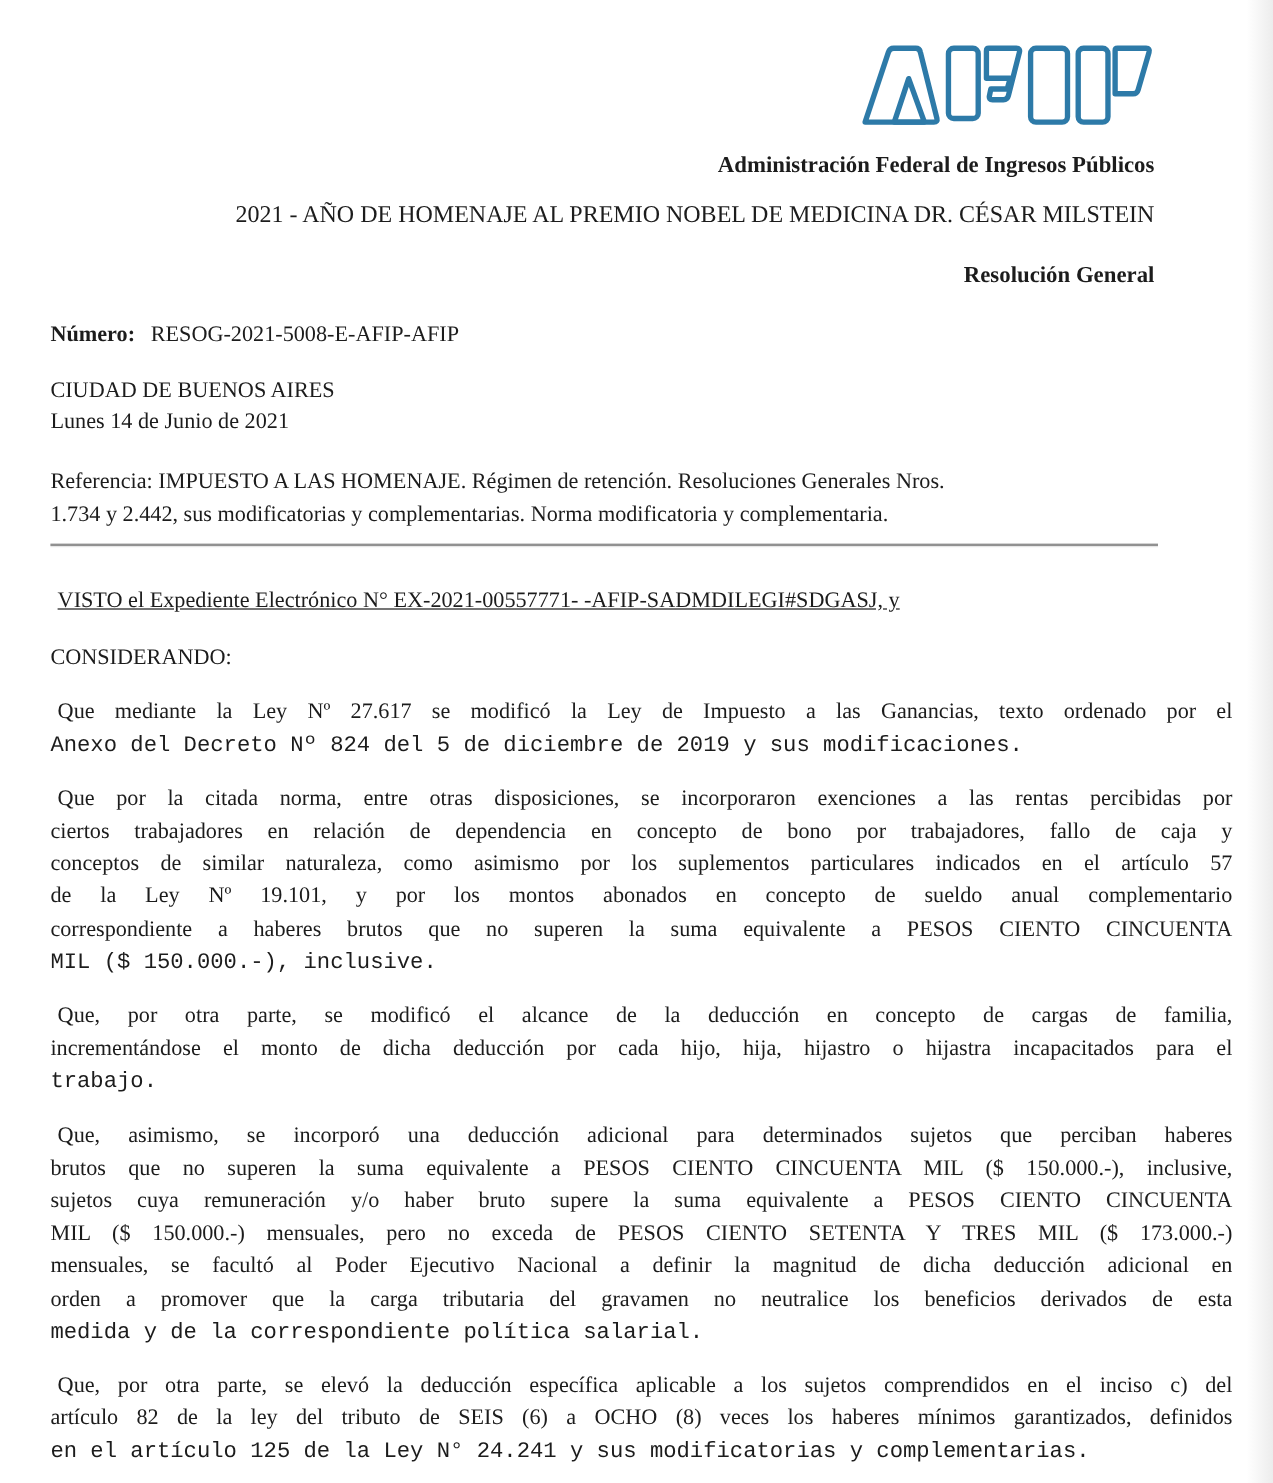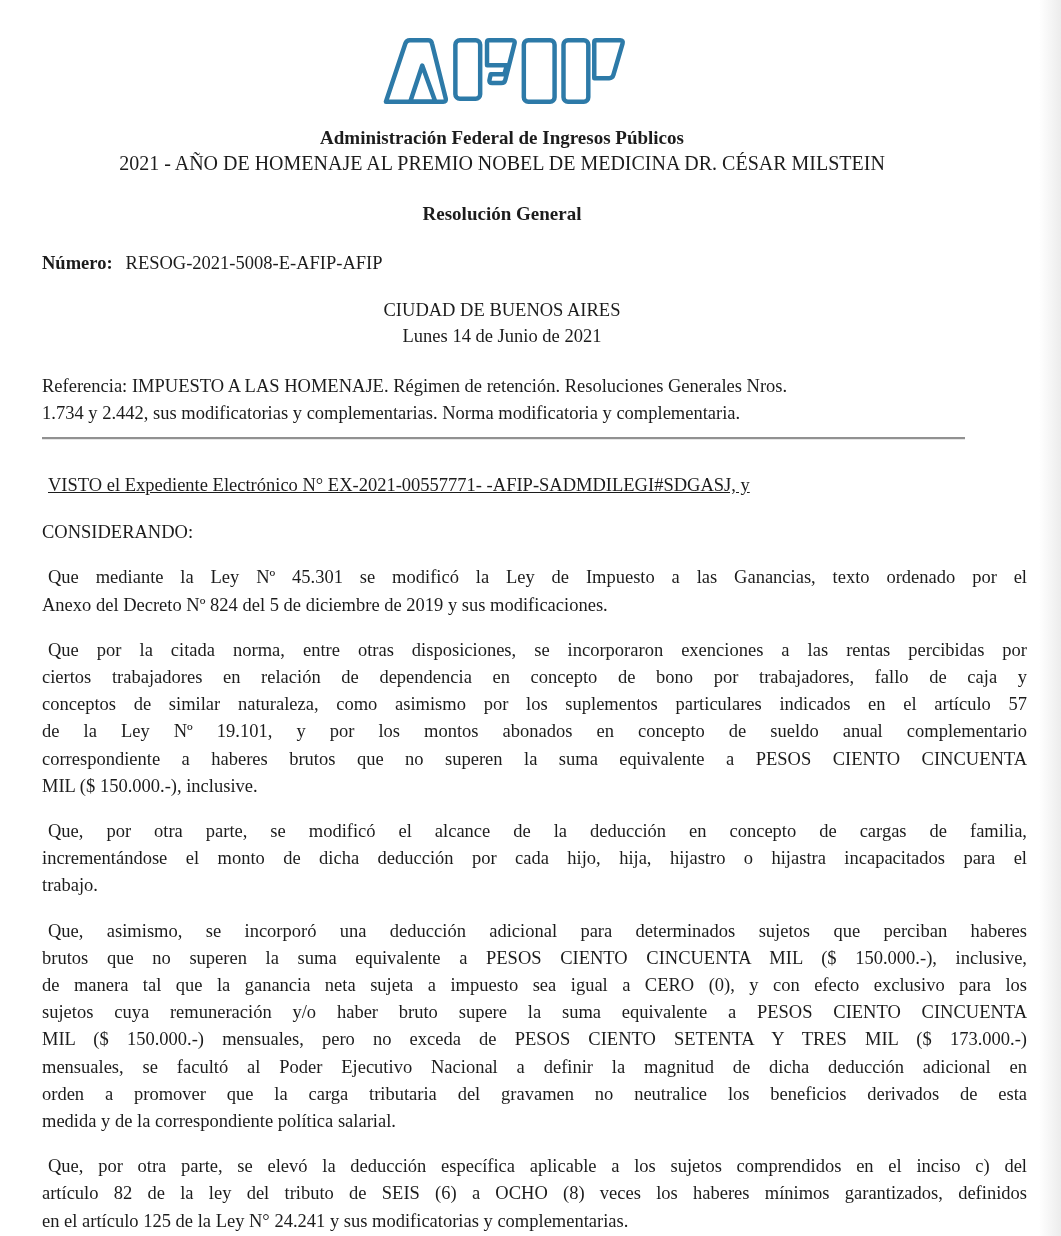--- a/index.html
+++ b/index.html
@@ -10,46 +10,46 @@
     font-family: "Liberation Serif", "DejaVu Serif", serif;
     position: relative;
     overflow: hidden;
   }
   .page { padding: 36px 0 0 42px; position: relative; }
   .page-edge {
     position: absolute; top: 0; right: 0; width: 22px; height: 1236px;
     background: linear-gradient(to right, rgba(236,236,236,0), #ececec);
   }
   
-  .header { width: 920px; text-align: center; }
+  .header { width: 920px; text-align: right; }
   .logo { line-height: 0; }
   .logo svg { overflow: visible; }
   .org   { font-size: 19px;  font-weight: bold; margin-top: 20px; line-height: 24px; }
-  .motto { font-size: 20px;  margin-top: 0;     line-height: 26px; white-space: nowrap; }
+  .motto { font-size: 20px;  margin-top: 16px;     line-height: 26px; white-space: nowrap; }
   .doctype { font-size: 19px; font-weight: bold; margin-top: 26px; line-height: 24px; }
   
   .meta { width: 920px; font-size: 18.5px; }
   .numero { margin: 26px 0 0 0; line-height: 23px; }
   .numero .label { font-weight: bold; margin-right: 13px; }
-  .right-block { margin-top: 22px; text-align: center; line-height: 26px; }
+  .right-block { margin-top: 22px; text-align: left; line-height: 26px; }
   .referencia { margin: 24px 0 0 0; line-height: 27px; }
   .referencia .label { font-weight: normal; }
   hr.divider {
     width: 923px; height: 0; margin: 10px 0 0 0;
     border: none;
     border-top: 2px solid #919191;
     border-bottom: 1px solid #e6e6e6;
   }
   
   .docbody { width: 985px; font-size: 18.5px; }
   .visto { margin: 32px 0 0 0; line-height: 27.2px; text-indent: 6px; text-decoration: underline; }
   .consid { margin: 20px 0 0 0; line-height: 27.2px; }
   .jpara { margin-top: 18px; line-height: 27.2px; }
   .jpara .bl { text-align: justify; text-align-last: justify; }
-  .jpara .bl:last-child { text-align-last: left; }
+  .jpara .bl:last-child { text-align-last: left; font-family: Liberation Mono, monospace; }
   .jpara .bl:first-child { text-indent: 6px; }
 </style>
 </head>
 <body>
 
 <div class="page">
 
   <div class="header">
     <div class="logo">
       
@@ -78,40 +78,39 @@
 
     <p class="referencia"><span class="label">Referencia:</span> <span>IMPUESTO A LAS HOMENAJE. Régimen de retención. Resoluciones Generales Nros.</span><br><span>1.734 y 2.442, sus modificatorias y complementarias. Norma modificatoria y complementaria.</span></p>
 
     <hr class="divider">
   </div>
 
   <div class="docbody">
     <p class="visto">VISTO el Expediente Electrónico N° EX-2021-00557771- -AFIP-SADMDILEGI#SDGASJ, y</p>
     <p class="consid">CONSIDERANDO:</p>
     <div class="jpara">
-        <div class="bl">Que mediante la Ley Nº 45.301 se modificó la Ley de Impuesto a las Ganancias, texto ordenado por el</div>
+        <div class="bl">Que mediante la Ley Nº 27.617 se modificó la Ley de Impuesto a las Ganancias, texto ordenado por el</div>
         <div class="bl">Anexo del Decreto Nº 824 del 5 de diciembre de 2019 y sus modificaciones.</div>
       </div>
     <div class="jpara">
         <div class="bl">Que por la citada norma, entre otras disposiciones, se incorporaron exenciones a las rentas percibidas por</div>
         <div class="bl">ciertos trabajadores en relación de dependencia en concepto de bono por trabajadores, fallo de caja y</div>
         <div class="bl">conceptos de similar naturaleza, como asimismo por los suplementos particulares indicados en el artículo 57</div>
         <div class="bl">de la Ley Nº 19.101, y por los montos abonados en concepto de sueldo anual complementario</div>
         <div class="bl">correspondiente a haberes brutos que no superen la suma equivalente a PESOS CIENTO CINCUENTA</div>
         <div class="bl">MIL ($ 150.000.-), inclusive.</div>
       </div>
     <div class="jpara">
         <div class="bl">Que, por otra parte, se modificó el alcance de la deducción en concepto de cargas de familia,</div>
         <div class="bl">incrementándose el monto de dicha deducción por cada hijo, hija, hijastro o hijastra incapacitados para el</div>
         <div class="bl">trabajo.</div>
       </div>
     <div class="jpara">
         <div class="bl">Que, asimismo, se incorporó una deducción adicional para determinados sujetos que perciban haberes</div>
         <div class="bl">brutos que no superen la suma equivalente a PESOS CIENTO CINCUENTA MIL ($ 150.000.-), inclusive,</div>
-        <div class="bl">de manera tal que la ganancia neta sujeta a impuesto sea igual a CERO (0), y con efecto exclusivo para los</div>
         <div class="bl">sujetos cuya remuneración y/o haber bruto supere la suma equivalente a PESOS CIENTO CINCUENTA</div>
         <div class="bl">MIL ($ 150.000.-) mensuales, pero no exceda de PESOS CIENTO SETENTA Y TRES MIL ($ 173.000.-)</div>
         <div class="bl">mensuales, se facultó al Poder Ejecutivo Nacional a definir la magnitud de dicha deducción adicional en</div>
         <div class="bl">orden a promover que la carga tributaria del gravamen no neutralice los beneficios derivados de esta</div>
         <div class="bl">medida y de la correspondiente política salarial.</div>
       </div>
     <div class="jpara">
         <div class="bl">Que, por otra parte, se elevó la deducción específica aplicable a los sujetos comprendidos en el inciso c) del</div>
         <div class="bl">artículo 82 de la ley del tributo de SEIS (6) a OCHO (8) veces los haberes mínimos garantizados, definidos</div>
         <div class="bl">en el artículo 125 de la Ley N° 24.241 y sus modificatorias y complementarias.</div>

